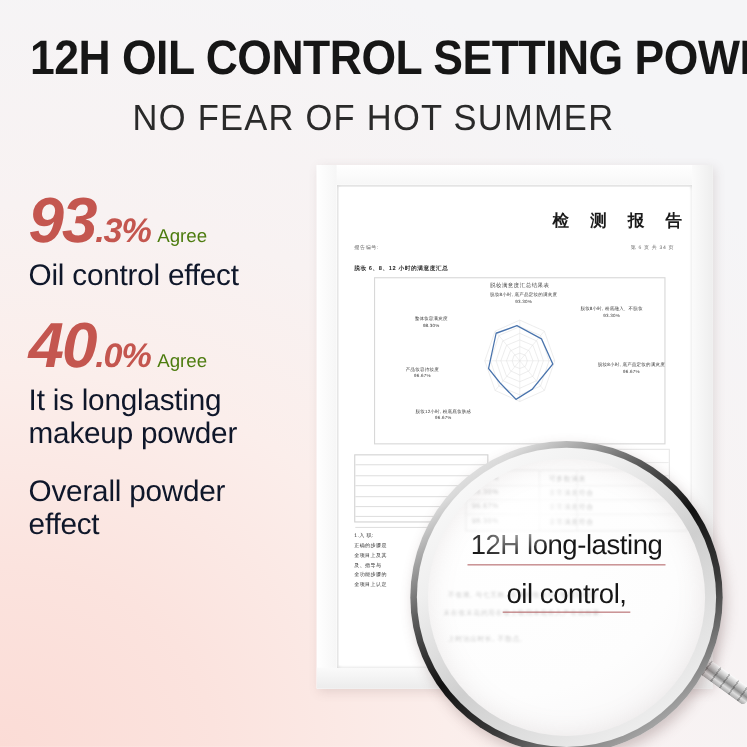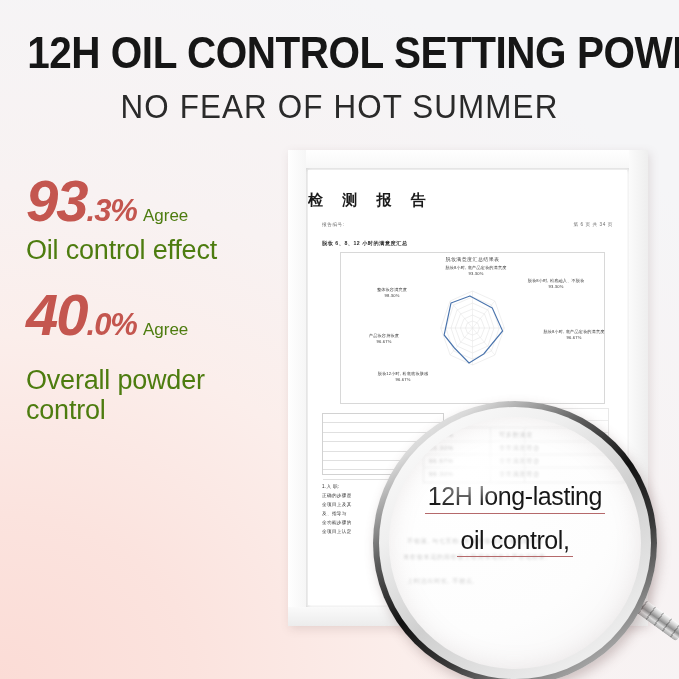--- a/index.html
+++ b/index.html
@@ -51,21 +51,21 @@
   .dec {
     font-size:31px; font-weight:bold; font-style:italic;
     color:#c4564f; letter-spacing:-1px;
     font-family:"Liberation Sans", sans-serif;
   }
   .agree {
     font-size:17px; color:#4d7c0f; font-weight:400;
     margin-left:6px; letter-spacing:0px;
   }
   .stat-desc {
-    font-size:27px; color:#4d7c0f; line-height:1.12;
+    font-size:27px; color:#0f172a; line-height:1.12;
     margin-top:5px; letter-spacing:-0.2px; font-weight:400;
   }
 
   
   .frame {
     position:absolute; left:288px; top:150px; width:360px; height:476px;
     background:#ffffff;
     box-shadow: 2px 3px 9px rgba(120,90,90,0.17);
   }
   .frame-bevel {
@@ -85,21 +85,21 @@
     background:linear-gradient(180deg,#ffffff,#f7f7f7); }
   .frame-edge-b { position:absolute; left:0; right:0; bottom:0; height:19px;
     background:linear-gradient(0deg,#ececec,#fafafa); }
 
   
   .page {
     position:absolute; left:20px; top:20px; right:21px; bottom:21px;
     background:#ffffff; overflow:hidden;
   }
   .doc-title {
-    position:absolute; top:21px; left:0; right:0; text-align:left;
+    position:absolute; top:21px; left:0; right:0; text-align:right;
     font-family:"DejaVu Serif","Liberation Serif",serif;
     font-weight:bold; font-size:15px; letter-spacing:7px; color:#1a1a1a;
   }
   .doc-meta {
     position:absolute; top:52px; left:14px; right:14px;
     display:flex; justify-content:space-between;
     font-size:4.6px; color:#6a6a6a; letter-spacing:0.6px;
     filter: blur(0.35px);
   }
   .doc-sub {
@@ -219,26 +219,30 @@
       </div>
       <div class="stat-desc">
         <span>Oil control effect</span>
       </div>
     </div>
 
     <div class="stat">
       <div class="stat-line">
         <span class="big">40</span><span class="dec">.0%</span><span class="agree">Agree</span>
       </div>
+      <div class="stat-desc">
+        <span>It is longlasting</span><br>
+        <span>makeup powder</span>
+      </div>
     </div>
 
     <div class="stat">
       <div class="stat-desc">
         <span>Overall powder</span><br>
-        <span>control</span>
+        <span>effect</span>
       </div>
     </div>
   </div>
 
   <div class="frame">
     <div class="frame-bevel"></div>
     <div class="frame-edge-t"></div>
     <div class="frame-edge-l"></div>
     <div class="frame-edge-r"></div>
     <div class="frame-edge-b"></div>

